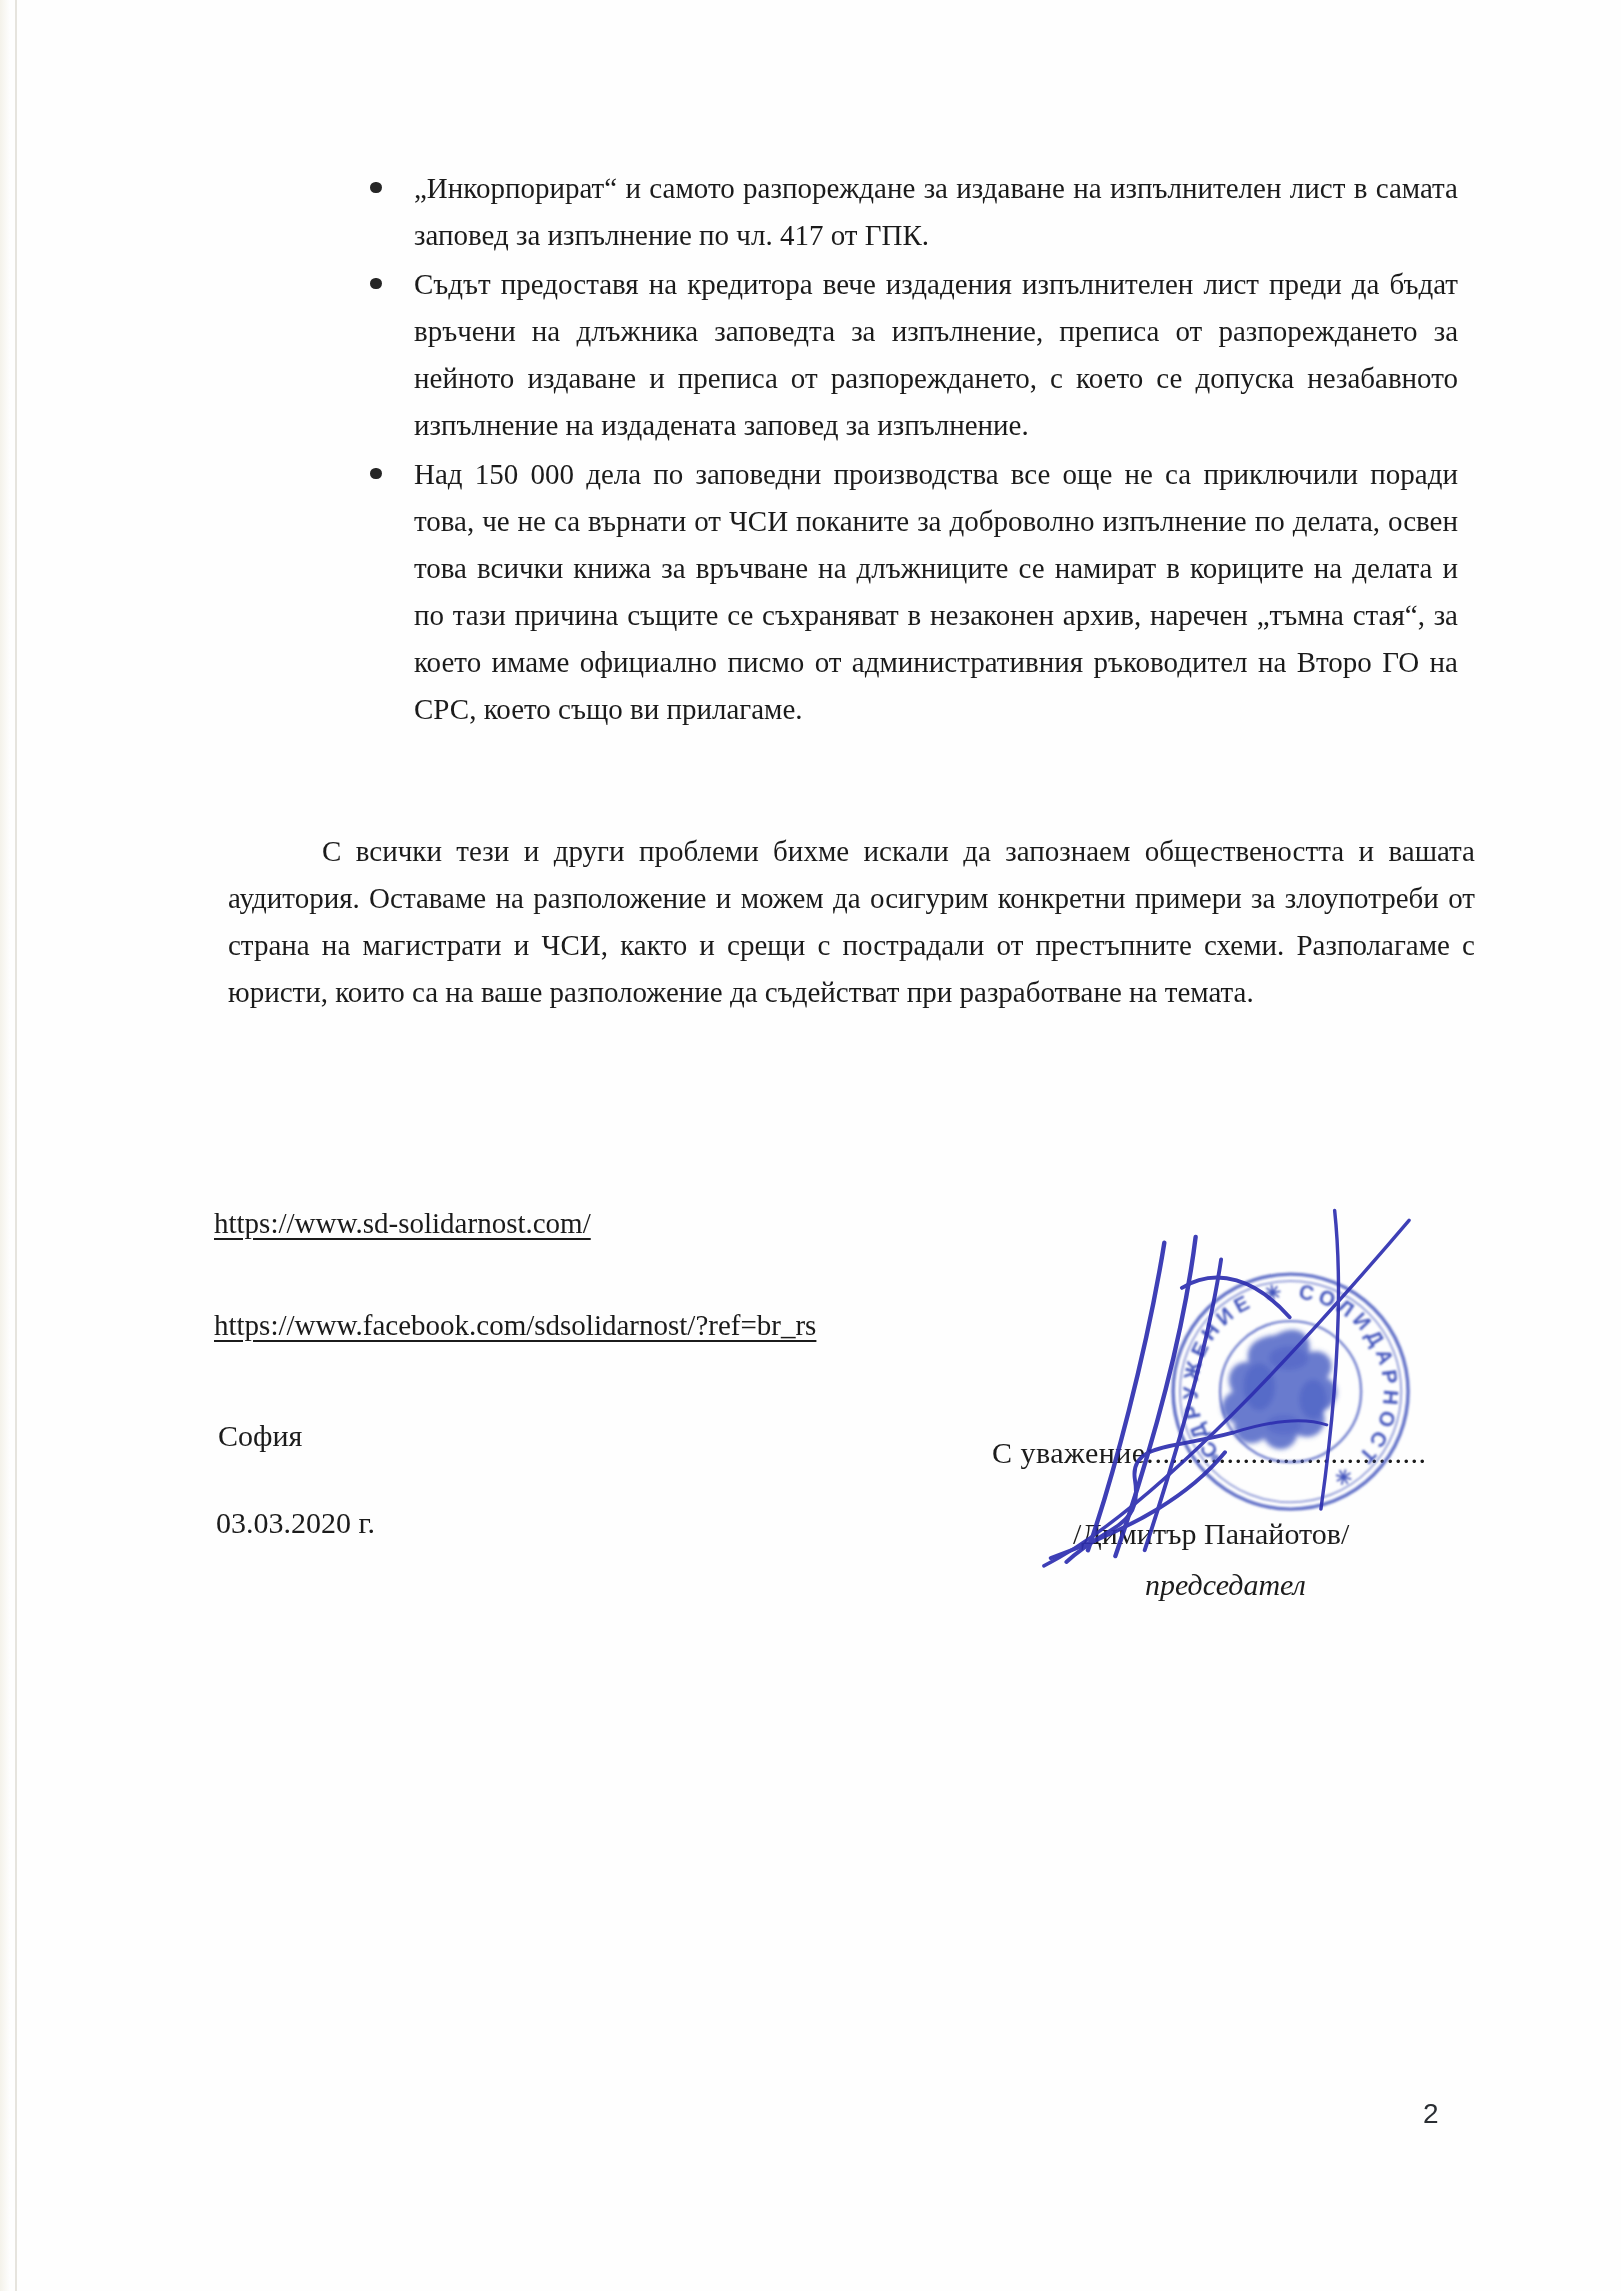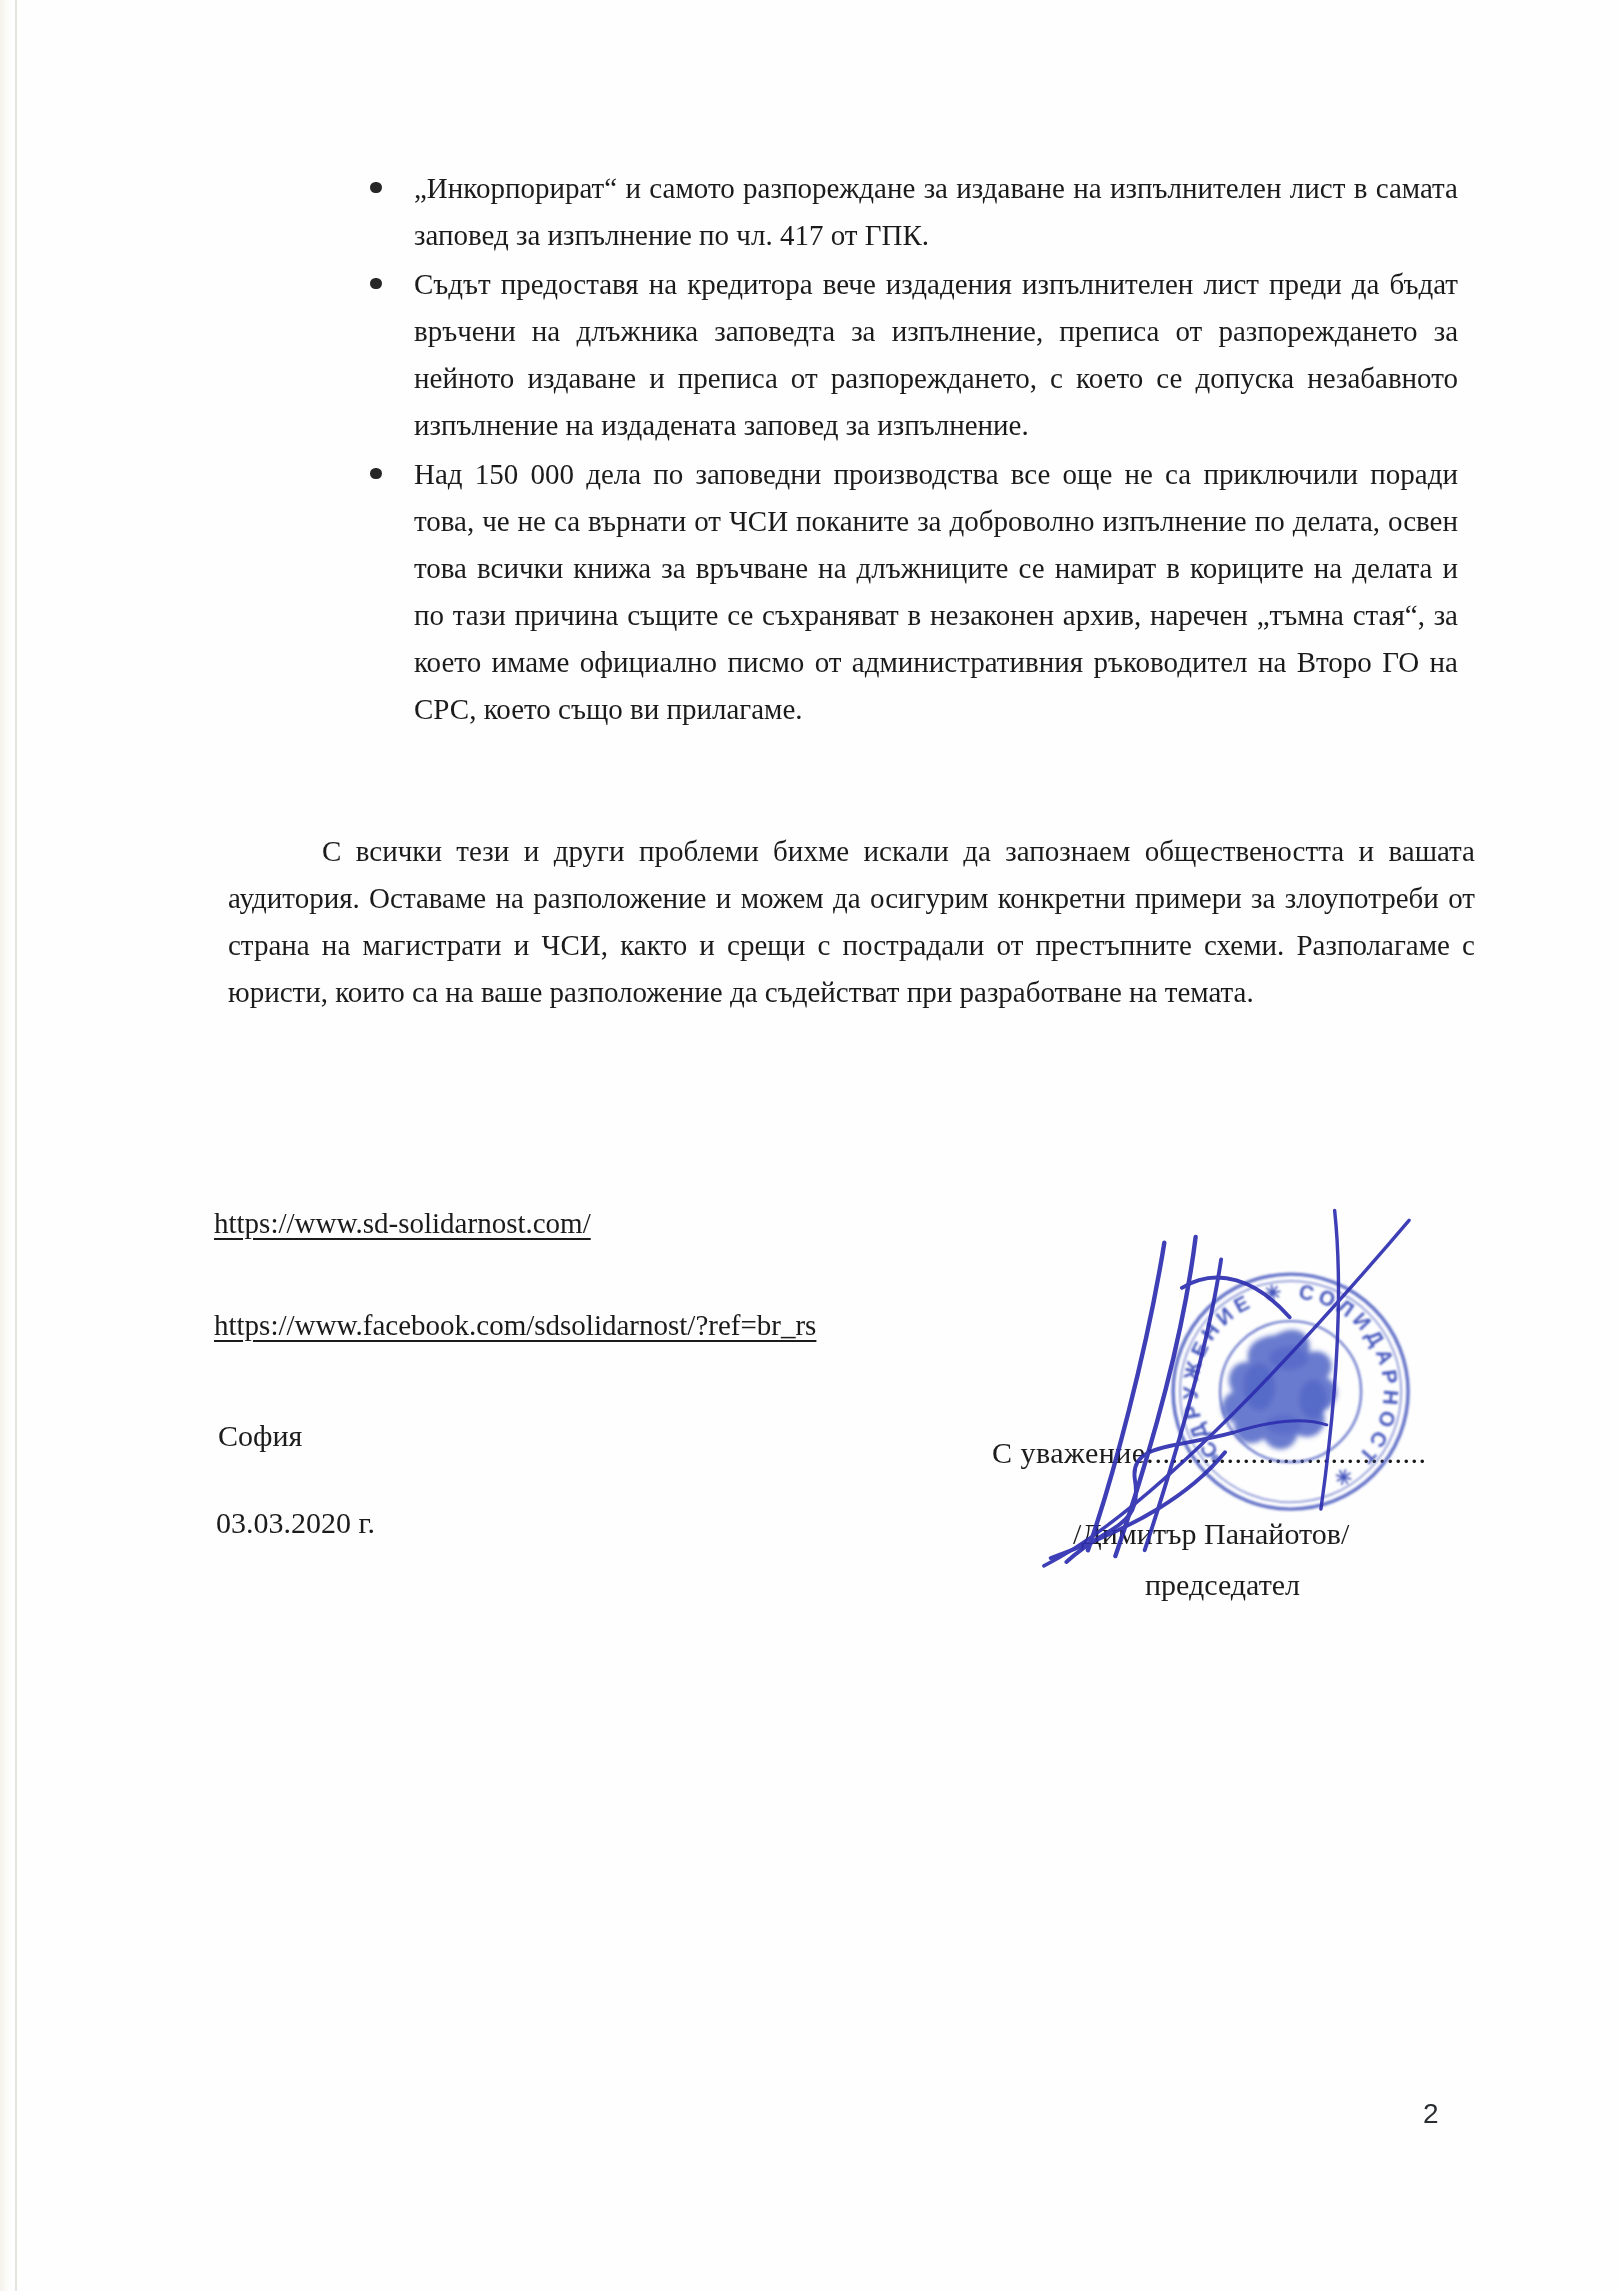--- a/index.html
+++ b/index.html
@@ -55,21 +55,21 @@
     text-decoration: underline;
     text-underline-offset: 4.9px;
     text-decoration-thickness: 2px;
   }
   .link-1 { left: 214px; top: 1204px; }
   .link-2 { left: 214px; top: 1294px; margin-top: 12px; }
   .city-label  { position: absolute; left: 218px; top: 1419px; font-size: 30px; }
   .date-label  { position: absolute; left: 216px; top: 1506px; font-size: 30px; }
   .regards-line   { position: absolute; left: 992px; top: 1436px; font-size: 30px; letter-spacing: 0.5px; }
   .signatory-name { position: absolute; left: 1073px; top: 1517px; font-size: 30px; }
-  .signatory-title{ position: absolute; left: 1145px; top: 1568px; font-size: 30px; }
+  .signatory-title{ position: absolute; left: 1145px; top: 1568px; font-size: 30px; font-style: italic; }
   .page-number {
     position: absolute; left: 1423px; top: 2098px;
     font-family: "Liberation Sans", sans-serif;
     font-size: 28px; color: #2a2e33;
   }
   .stamp-sig {
     position: absolute; left: 990px; top: 1186px;
     pointer-events: none;
   }
   .stamp-ring-text {

